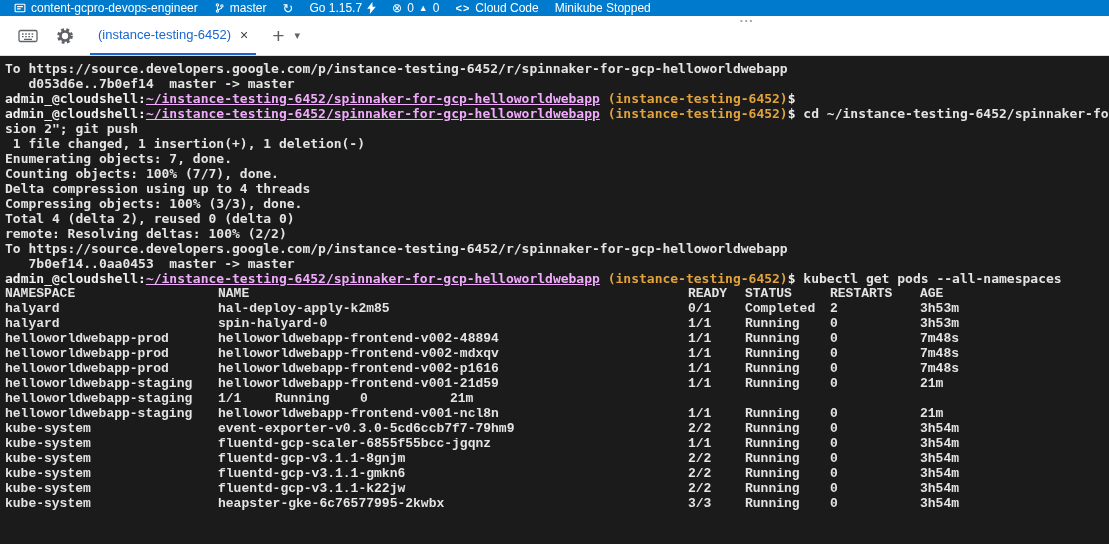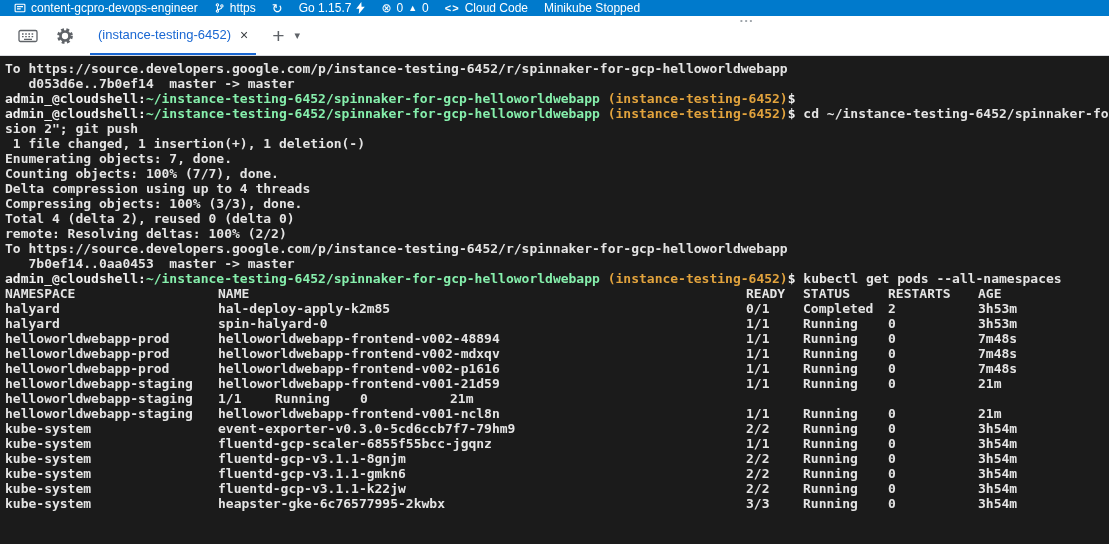--- a/index.html
+++ b/index.html
@@ -22,26 +22,26 @@
   .tab-close{color:#3c4043;font-size:14px;margin-left:9px;}
   .tb-plus{color:#5f6368;font-size:21px;margin-left:16px;line-height:1;cursor:pointer;}
   .tb-caret{color:#5f6368;font-size:11px;margin-left:10px;cursor:pointer;}
   .dots{position:absolute;left:740px;top:0px;color:#9aa0a6;font-size:8px;letter-spacing:2px;cursor:pointer;}
 
   
   .terminal{height:483px;background:#1b1b1b;color:#e4e4e4;font-family:"DejaVu Sans Mono",monospace;
             font-size:13px;line-height:15px;font-weight:bold;padding:5px 0 0 5px;overflow:hidden;cursor:text;}
   .tline{height:15px;white-space:pre;overflow:hidden;}
   .t-user{color:#f0f0f0;}
-  .t-path{color:#86efac;}
+  .t-path{color:#f0abfc;text-decoration:underline;}
   .t-proj{color:#e2a33d;}
   .t-cmd{color:#e4e4e4;}
-  .trow{display:flex;}
+  .trow{display:flex;font-family:Liberation Mono, monospace;}
   .col{flex:none;overflow:hidden;white-space:pre;}
-  .c0{width:213px}.c1{width:528px}.c2{width:57px}.c3{width:85px}.c4{width:90px}.c5{flex:1}
+  .c0{width:213px}.c1{width:470px}.c2{width:57px}.c3{width:85px}.c4{width:90px}.c5{flex:1}
 </style>
 </head>
 <body>
 
 <div class="page">
 
   <div class="statusbar">
     <div class="sb-item">
       <span class="sb-icon">
         <svg width="12" height="12" viewBox="0 0 16 16" fill="none" stroke="#fff" stroke-width="1.5">
@@ -53,21 +53,21 @@
     </div>
     <div class="sb-item">
       <span class="sb-icon">
         <svg width="11" height="12" viewBox="0 0 16 16" fill="none" stroke="#fff" stroke-width="1.5">
           <circle cx="5" cy="3.5" r="1.7"></circle>
             <circle cx="5" cy="12.5" r="1.7"></circle>
             <circle cx="11.5" cy="5" r="1.7"></circle>
           <path d="M5 5.3v5.4 M11.5 6.8c0 3-4 2.5-6.5 4"></path>
         </svg>
       </span>
-      <span>https</span>
+      <span>master</span>
     </div>
     <div class="sb-item">
       <span class="sb-icon sync">↻</span>
     </div>
     <div class="sb-item">
       <span>Go 1.15.7</span>
       <span class="sb-icon">
         <svg width="9" height="12" viewBox="0 0 10 14">
             <path d="M6 0 L0 8 h3.5 L3 14 L10 5.5 H6.2 Z" fill="#fff"></path>
           </svg>

